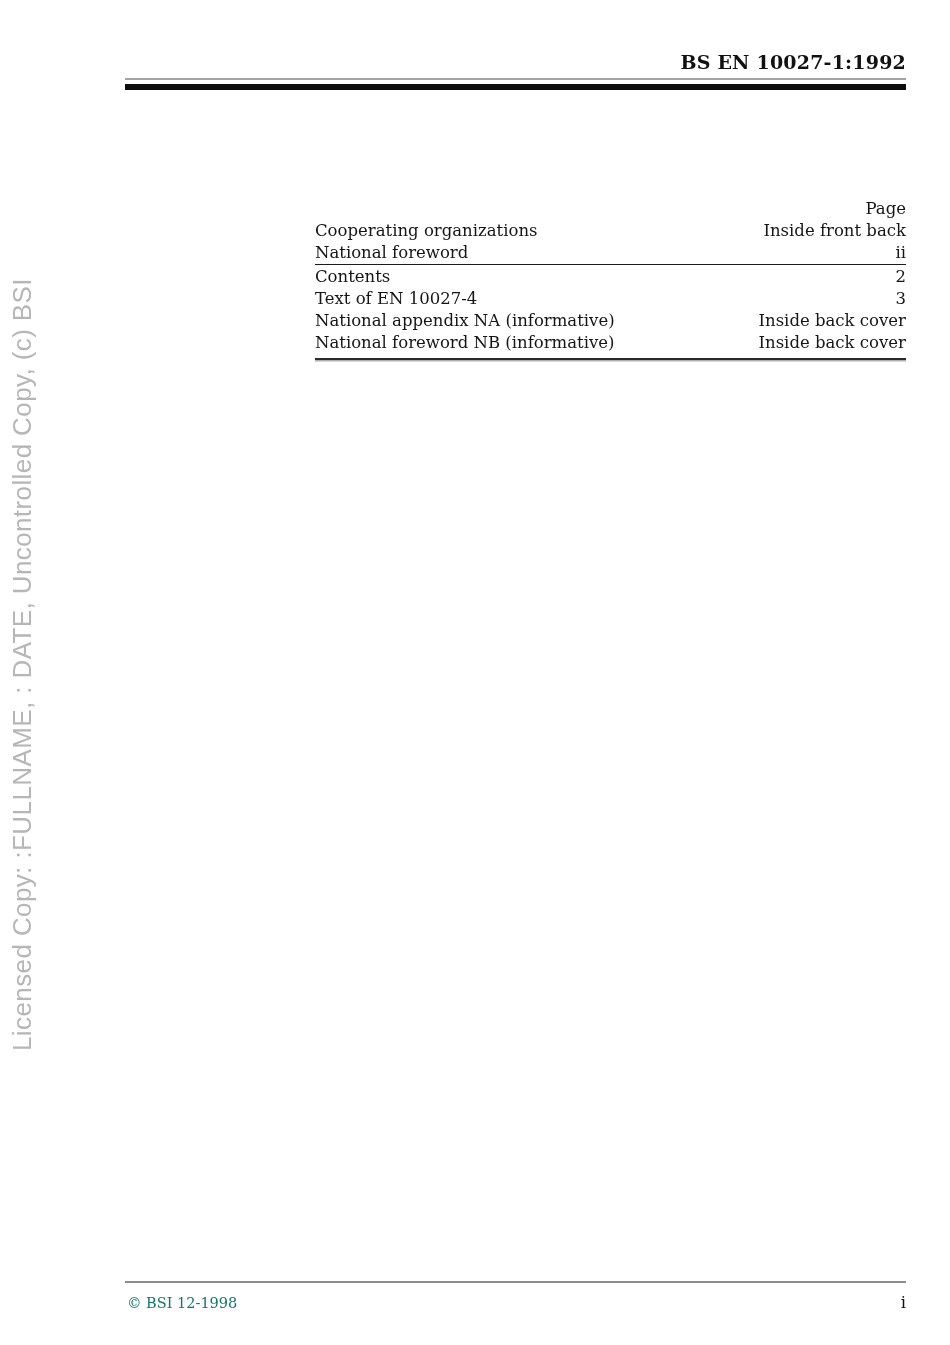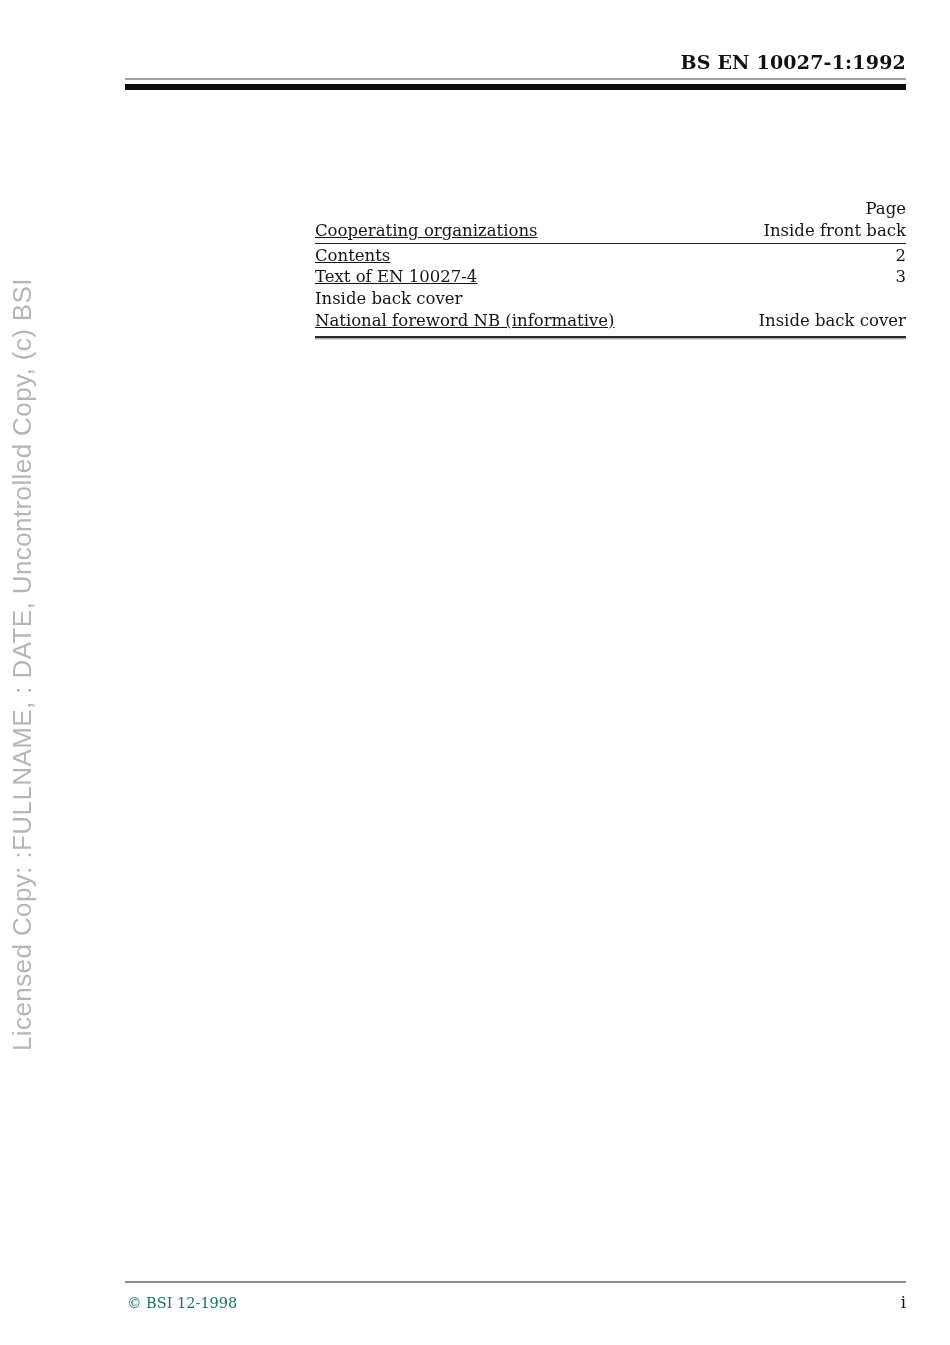--- a/index.html
+++ b/index.html
@@ -30,21 +30,21 @@
 
   
   .toc {
     position: absolute; left: 315px; top: 179px; width: 591px;
     font-size: 16.5px; color: #151515; margin-top: 7px;
   }
   .toc-row {
     display: flex; justify-content: space-between; align-items: baseline;
     line-height: 21.8px; height: 21.8px; white-space: nowrap;
   }
-  .toc-row .lbl { text-align: right; text-decoration: underline; }
+  .toc-row .lbl { text-align: right; }
   .toc-row .pg  { text-align: right; }
   .toc-page-head { justify-content: flex-end; }
   .toc-rule-mid {
     height: 0; border-top: 1.5px solid #1c1c1c;
     margin-top: 1px; margin-bottom: 1px;
   }
   .toc-rule-bottom {
     height: 2px; background: #2b2b2b;
     box-shadow: 0 1.5px 0 #b0b0b0;
     margin-top: 4px;
@@ -82,32 +82,37 @@
 
   <div class="toc">
     <div class="toc-row toc-page-head">
       <span class="pg">Page</span>
     </div>
 
     <div class="toc-row">
       <span class="lbl">Cooperating organizations</span>
       <span class="pg">Inside front back</span>
     </div>
+    <div class="toc-row">
+      <span class="lbl">National foreword</span>
+      <span class="pg">ii</span>
+    </div>
 
     <div class="toc-rule-mid"></div>
 
     <div class="toc-row">
       <span class="lbl">Contents</span>
       <span class="pg">2</span>
     </div>
     <div class="toc-row">
       <span class="lbl">Text of EN 10027-4</span>
       <span class="pg">3</span>
     </div>
     <div class="toc-row">
+      <span class="lbl">National appendix NA (informative)</span>
       <span class="pg">Inside back cover</span>
     </div>
     <div class="toc-row">
       <span class="lbl">National foreword NB (informative)</span>
       <span class="pg">Inside back cover</span>
     </div>
 
     <div class="toc-rule-bottom"></div>
   </div>
 

